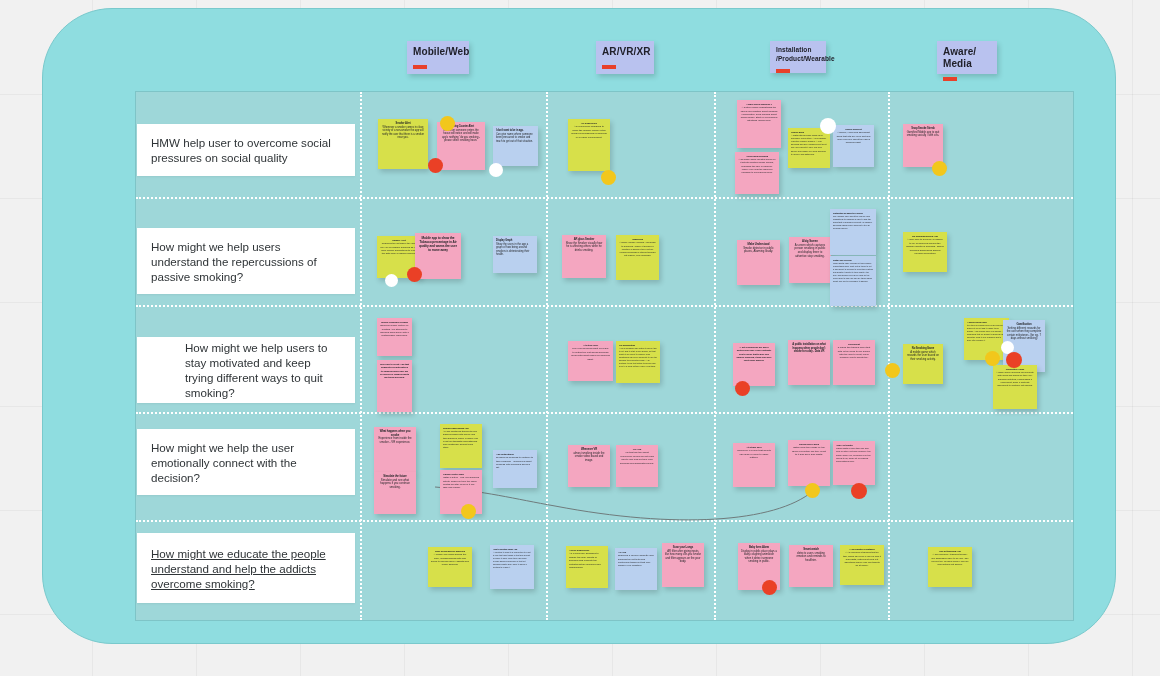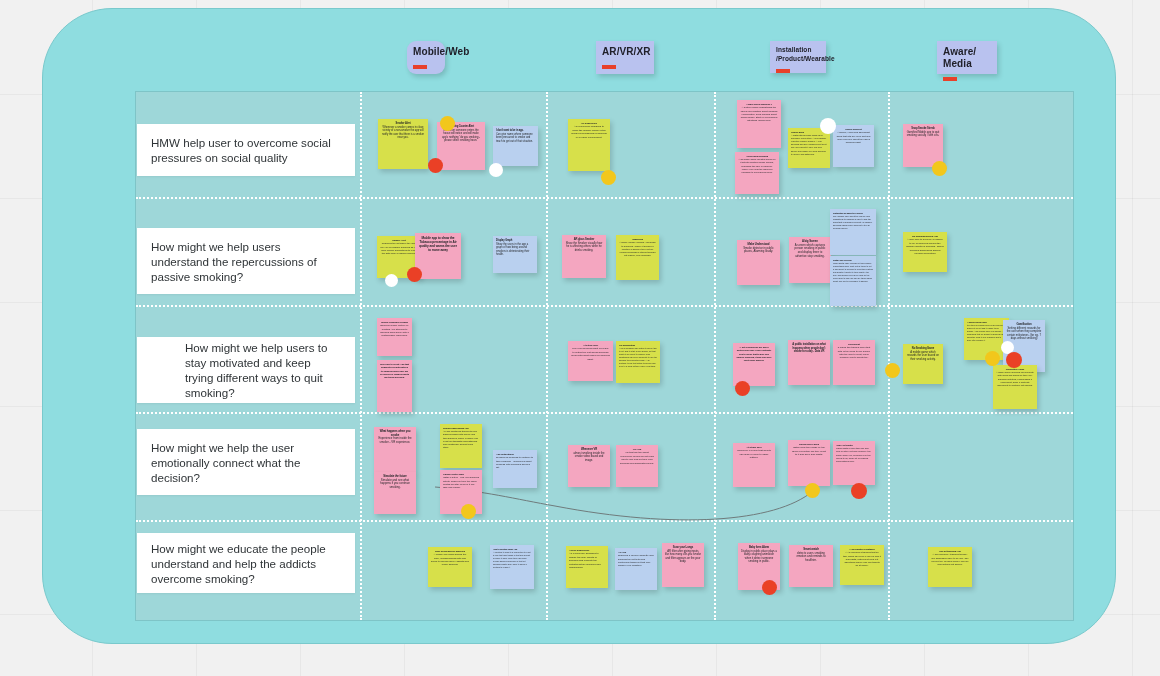--- a/index.html
+++ b/index.html
@@ -95,21 +95,21 @@
   .dot.red{background:#ea4026;}
   .dot.white{background:#ffffff;}
   #connector{position:absolute;left:135px;top:91px;width:939px;height:530px;pointer-events:none;}
 </style>
 </head>
 <body>
 
 <div id="canvas-grid"></div>
 <div id="board-shape"></div>
 
-<div class="col-header" style="left:407px;top:41px;width:38px;height:33px;border-radius:9px;">
+<div class="col-header" style="left:407px;top:41px;width:62px;height:33px;">
   <div class="ch-title">Mobile/Web</div>
   <div class="ch-bar"></div>
 </div>
 
 <div class="col-header" style="left:596px;top:41px;width:58px;height:33px;">
   <div class="ch-title">AR/VR/XR</div>
   <div class="ch-bar"></div>
 </div>
 
 <div class="col-header" style="left:770px;top:41px;width:56px;height:32px;">
@@ -137,23 +137,23 @@
 <div class="prompt-card" style="left:137px;top:124px;width:218px;height:52px;">
   <span>HMW help user to overcome social pressures on social quality</span>
 </div>
 <div class="prompt-card" style="left:137px;top:228px;width:218px;height:66px;">
   <span>How might we help users understand the repercussions of passive smoking?</span>
 </div>
 <div class="prompt-card" style="left:137px;top:337px;width:218px;height:66px;padding-left:48px;">
   <span>How might we help users to stay motivated and keep trying different ways to quit smoking?</span>
 </div>
 <div class="prompt-card" style="left:137px;top:429px;width:218px;height:66px;">
-  <span>How might we help the user emotionally connect what the decision?</span>
-</div>
-<div class="prompt-card" style="left:137px;top:533px;width:218px;height:60px;">
+  <span>How might we help the user emotionally connect with the decision?</span>
+</div>
+<div class="prompt-card" style="left:137px;top:533px;width:218px;height:70px;text-decoration:underline;">
   <span>How might we educate the people understand and help the addicts overcome smoking?</span>
 </div>
 
 <svg id="connector" viewBox="0 0 939 530">
   <path d="M 678,400 C 640,432 540,438 420,415 C 380,408 350,400 300,396" fill="none" stroke="#6f7b7c" stroke-width="1"></path>
 </svg>
 
 <div id="notes-layer">
     <div class="note center" style="left: 378px; top: 119px; width: 50px; height: 50px; background: rgb(215, 224, 74); font-size: 2.6px; line-height: 3.5px;">
       <span class="nt">Smoker Alert</span>

